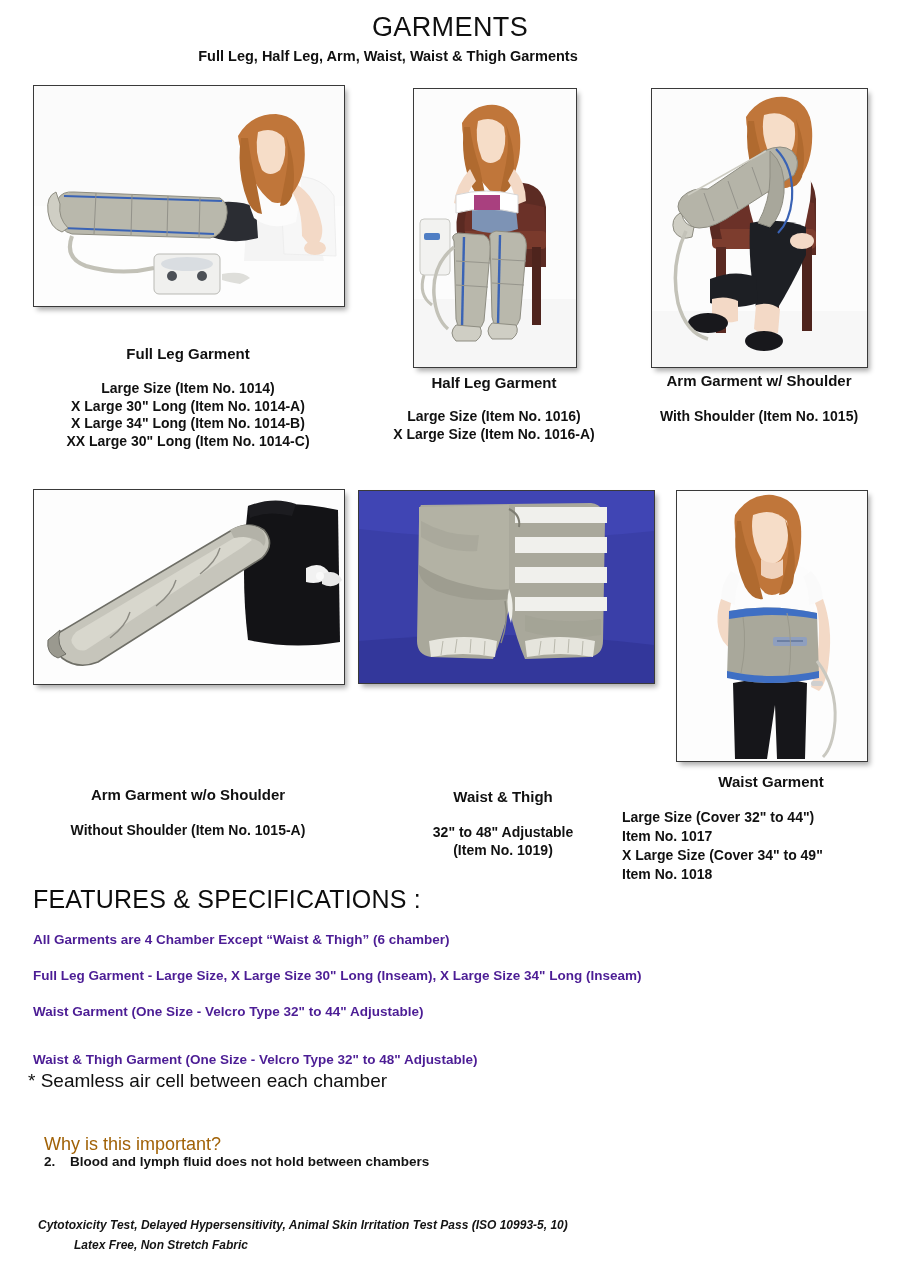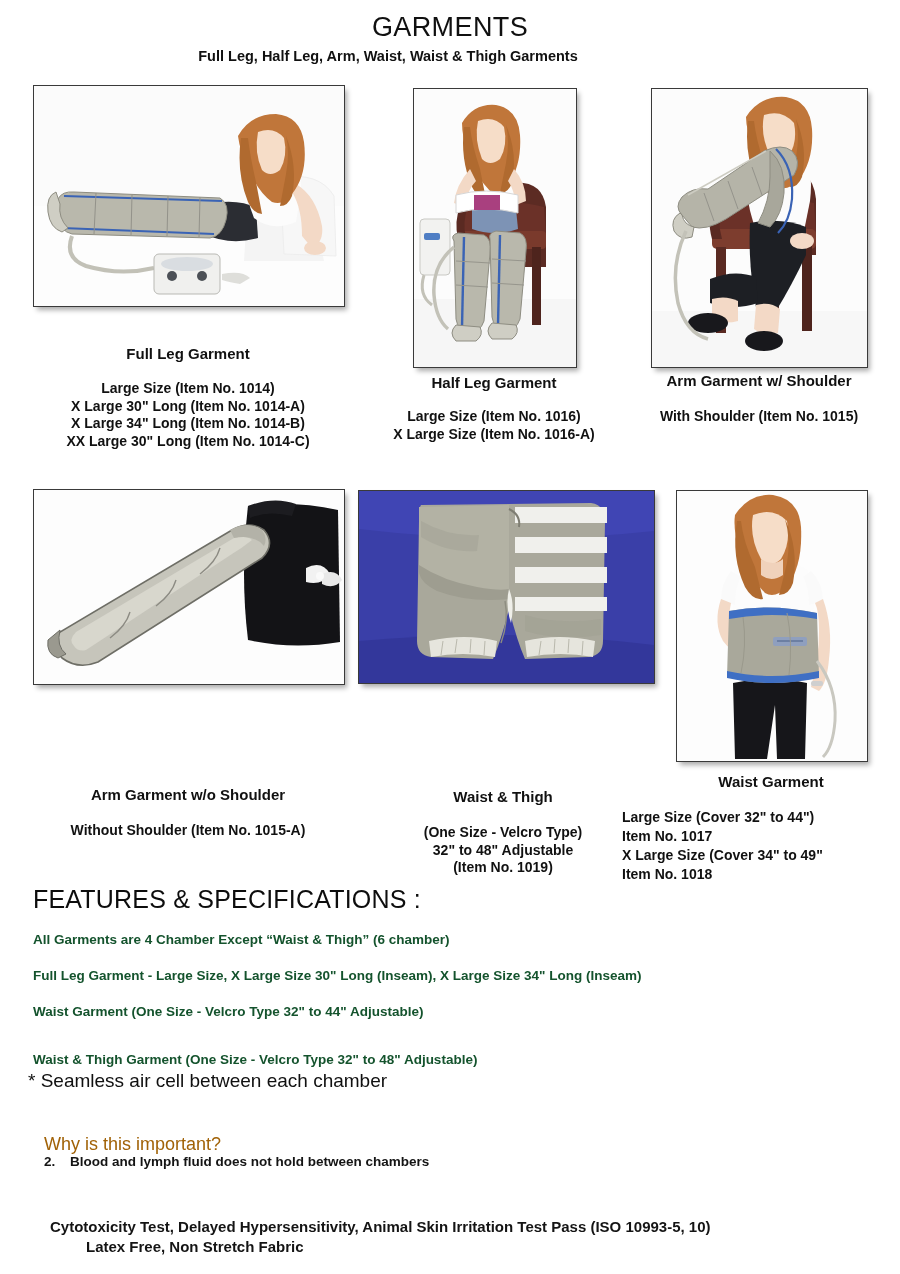--- a/index.html
+++ b/index.html
@@ -75,21 +75,21 @@
     font-size: 25px;
     font-weight: 400;
     letter-spacing: 0.2px;
     color: #0d0d0d;
   }
   .spec-line {
     position: absolute;
     left: 33px;
     font-size: 13.5px;
     font-weight: bold;
-    color: #14532d;
+    color: #4c1d95;
     white-space: nowrap;
   }
   .feature-star {
     position: absolute;
     left: 28px; top: 1070px;
     font-size: 19px;
     font-weight: 400;
     color: #101010;
     white-space: nowrap;
   }
@@ -112,25 +112,26 @@
     color: #141414;
     line-height: 20px;
   }
   .why-list li { white-space: nowrap; }
   .why-num {
     display: inline-block;
     width: 26px;
   }
   .footer-line {
     position: absolute;
-    left: 50px;
-    font-size: 15px;
+    left: 38px;
+    font-size: 12px;
     font-weight: bold;
     color: #141414;
     white-space: nowrap;
+    font-style: italic;
   }
 </style>
 </head>
 <body>
 
 <div class="page-title">GARMENTS</div>
 <div class="page-subtitle">Full Leg, Half Leg, Arm, Waist, Waist &amp; Thigh Garments</div>
 
 <div class="photo" style="left:33px; top:85px; width:310px; height:220px;">
   <svg viewBox="0 0 310 220" preserveAspectRatio="none">
@@ -405,21 +406,20 @@
   </svg>
 </div>
 
 <div class="cap-title" style="left:33px; top:786px; width:310px;">Arm Garment w/o Shoulder</div>
 <div class="cap-block center" style="left:18px; top:822px; width:340px;">
   <div class="cap-line">Without Shoulder (Item No. 1015-A)</div>
 </div>
 
 <div class="cap-title" style="left:383px; top:788px; width:240px;">Waist &amp; Thigh</div>
 <div class="cap-block center" style="left:368px; top:824px; width:270px;">
-  <div class="cap-line">(One Size - Velcro Type)</div>
   <div class="cap-line">32" to 48" Adjustable</div>
   <div class="cap-line">(Item No. 1019)</div>
 </div>
 
 <div class="cap-title" style="left:676px; top:773px; width:190px;">Waist Garment</div>
 <div class="cap-block left" style="left:622px; top:808px; width:278px; line-height:19px;">
   <div class="cap-line">Large Size (Cover 32" to 44")</div>
   <div class="cap-line">Item No. 1017</div>
   <div class="cap-line">X Large Size (Cover 34" to 49"</div>
   <div class="cap-line">Item No. 1018</div>

